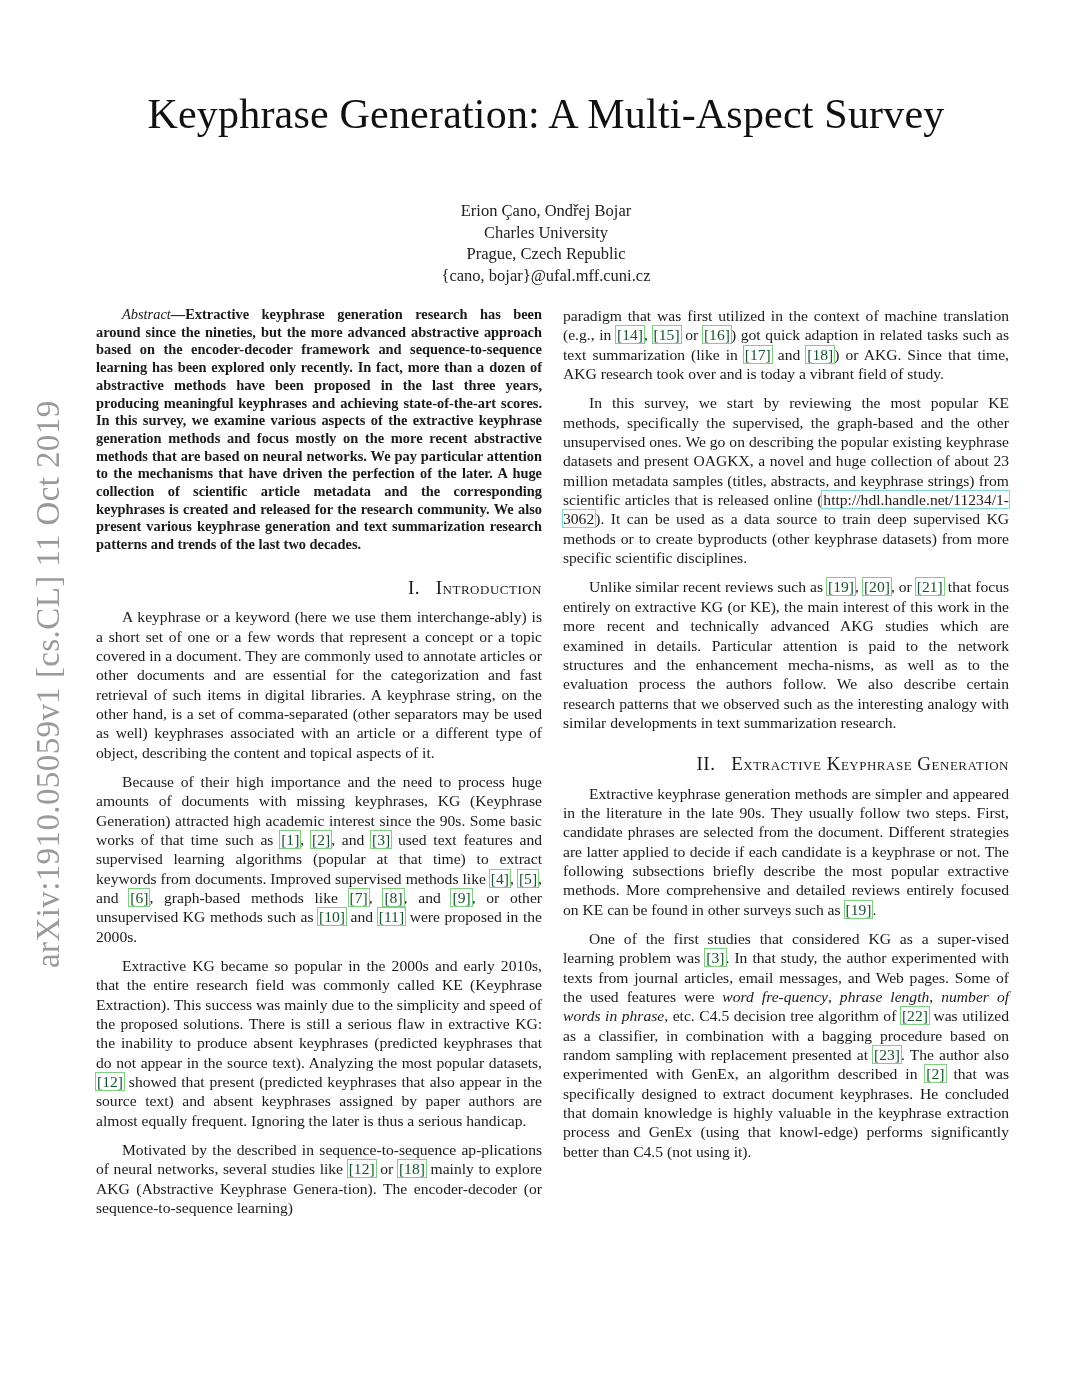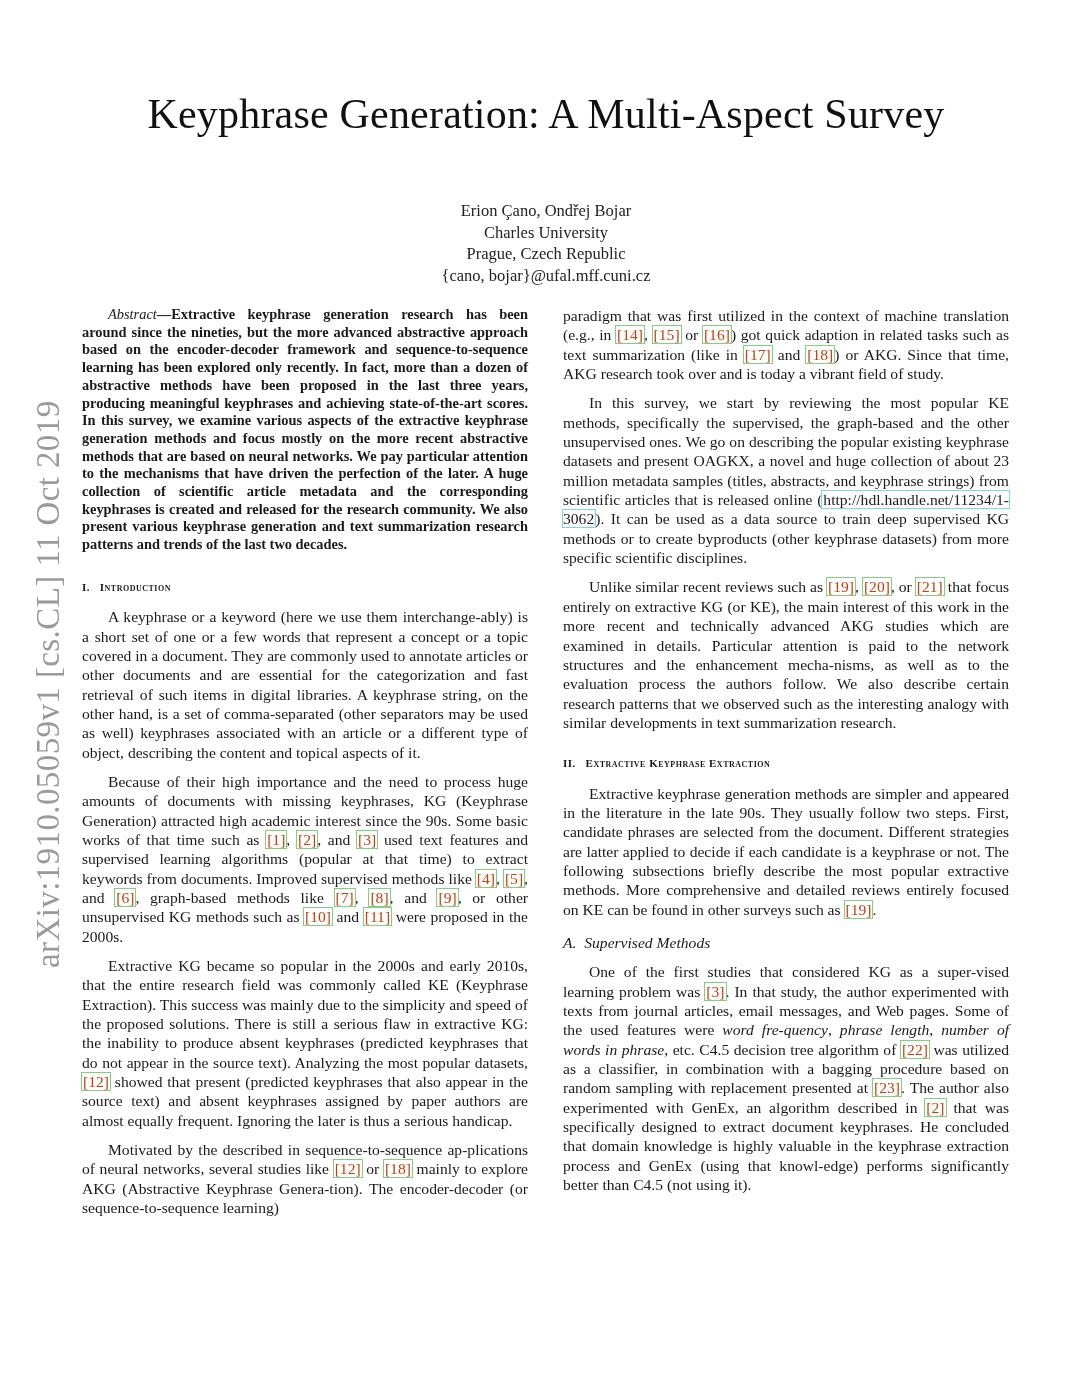--- a/index.html
+++ b/index.html
@@ -20,36 +20,36 @@
     position: absolute; left: 30px; top: 968px;
     transform-origin: 0 0; transform: rotate(-90deg);
     width: 630px; font-size: 33px; line-height: 36px; color: #9a9a9a;
     white-space: nowrap; letter-spacing: 0.4px;
   }
   .col {
     position: absolute; top: 306px; width: 446px;
     font-size: 15.6px; line-height: 19.35px; text-align: justify;
     hyphens: manual;
   }
-  .col.left { left: 82px; }
+  .col.left { left: 96px; }
   .col.right { left: 563px; }
   p { margin: 0 0 10px 0; text-indent: 26px; }
   p.abstract { font-weight: bold; font-size: 14.4px; line-height: 17.7px; margin-bottom: 24px; }
   p.abstract .abs-label { font-style: italic; font-weight: normal; }
   h2.section {
-    font-weight: bold; font-size: 11px; text-align: left;
+    font-weight: normal; font-size: 19px; text-align: right;
     margin: 8px 0 10px 0; letter-spacing: 0.5px;
   }
   .sc { font-variant: small-caps; }
   h3.subsection {
     font-weight: normal; font-style: italic; font-size: 15.6px;
     margin: 14px 0 10px 0;
   }
   .cite {
-    color: #c2410c; text-decoration: none;
+    color: #14532d; text-decoration: none;
     outline: 1px solid #7fd07f; outline-offset: 0px; padding: 0 1px;
   }
   .url {
     color: #1a1a1a; text-decoration: none;
     outline: 1px solid #7fd8e0; padding: 0 1px;
   }
   em { font-style: italic; }
 </style>
 </head>
 <body>
@@ -79,20 +79,19 @@
   <p><span>Motivated by the described in sequence-to-sequence ap-plications of neural networks, several studies like </span><a class="cite">[12]</a><span> or </span><a class="cite">[18]</a><span id="split-anchor"> mainly to explore AKG (Abstractive Keyphrase Genera-tion). The encoder-decoder (or sequence-to-sequence learning)</span></p>
 </div>
 
 <div class="col right">
   <p style="text-indent:0"><span>paradigm that was first utilized in the context of machine translation (e.g., in </span><a class="cite">[14]</a><span>, </span><a class="cite">[15]</a><span> or </span><a class="cite">[16]</a><span>) got quick adaption in related tasks such as text summarization (like in </span><a class="cite">[17]</a><span> and </span><a class="cite">[18]</a><span>) or AKG. Since that time, AKG research took over and is today a vibrant field of study.</span></p>
 
   <p><span>In this survey, we start by reviewing the most popular KE methods, specifically the supervised, the graph-based and the other unsupervised ones. We go on describing the popular existing keyphrase datasets and present OAGKX, a novel and huge collection of about 23 million metadata samples (titles, abstracts, and keyphrase strings) from scientific articles that is released online (</span><a class="url">http://hdl.handle.net/11234/1-3062</a><span>). It can be used as a data source to train deep supervised KG methods or to create byproducts (other keyphrase datasets) from more specific scientific disciplines.</span></p>
 
   <p><span>Unlike similar recent reviews such as </span><a class="cite">[19]</a><span>, </span><a class="cite">[20]</a><span>, or </span><a class="cite">[21]</a><span> that focus entirely on extractive KG (or KE), the main interest of this work in the more recent and technically advanced AKG studies which are examined in details. Particular attention is paid to the network structures and the enhancement mecha-nisms, as well as to the evaluation process the authors follow. We also describe certain research patterns that we observed such as the interesting analogy with similar developments in text summarization research.</span></p>
 
-  <h2 class="section" style="margin-top:22px"><span>II.</span>&nbsp;&nbsp;&nbsp;<span class="sc">Extractive Keyphrase Extraction</span></h2>
+  <h2 class="section" style="margin-top:22px"><span>II.</span>&nbsp;&nbsp;&nbsp;<span class="sc">Extractive Keyphrase Generation</span></h2>
 
   <p><span>Extractive keyphrase generation methods are simpler and appeared in the literature in the late 90s. They usually follow two steps. First, candidate phrases are selected from the document. Different strategies are latter applied to decide if each candidate is a keyphrase or not. The following subsections briefly describe the most popular extractive methods. More comprehensive and detailed reviews entirely focused on KE can be found in other surveys such as </span><a class="cite">[19]</a><span>.</span></p>
 
-  <h3 class="subsection"><span>A.</span>&nbsp;&nbsp;<span>Supervised Methods</span></h3>
 
   <p><span>One of the first studies that considered KG as a super-vised learning problem was </span><a class="cite">[3]</a><span>. In that study, the author experimented with texts from journal articles, email messages, and Web pages. Some of the used features were </span><em>word fre-quency</em><span>, </span><em>phrase length</em><span>, </span><em>number of words in phrase</em><span>, etc. C4.5 decision tree algorithm of </span><a class="cite">[22]</a><span> was utilized as a classifier, in combination with a bagging procedure based on random sampling with replacement presented at </span><a class="cite">[23]</a><span>. The author also experimented with GenEx, an algorithm described in </span><a class="cite">[2]</a><span> that was specifically designed to extract document keyphrases. He concluded that domain knowledge is highly valuable in the keyphrase extraction process and GenEx (using that knowl-edge) performs significantly better than C4.5 (not using it).</span></p>
 </div>
 
 </body></html>

